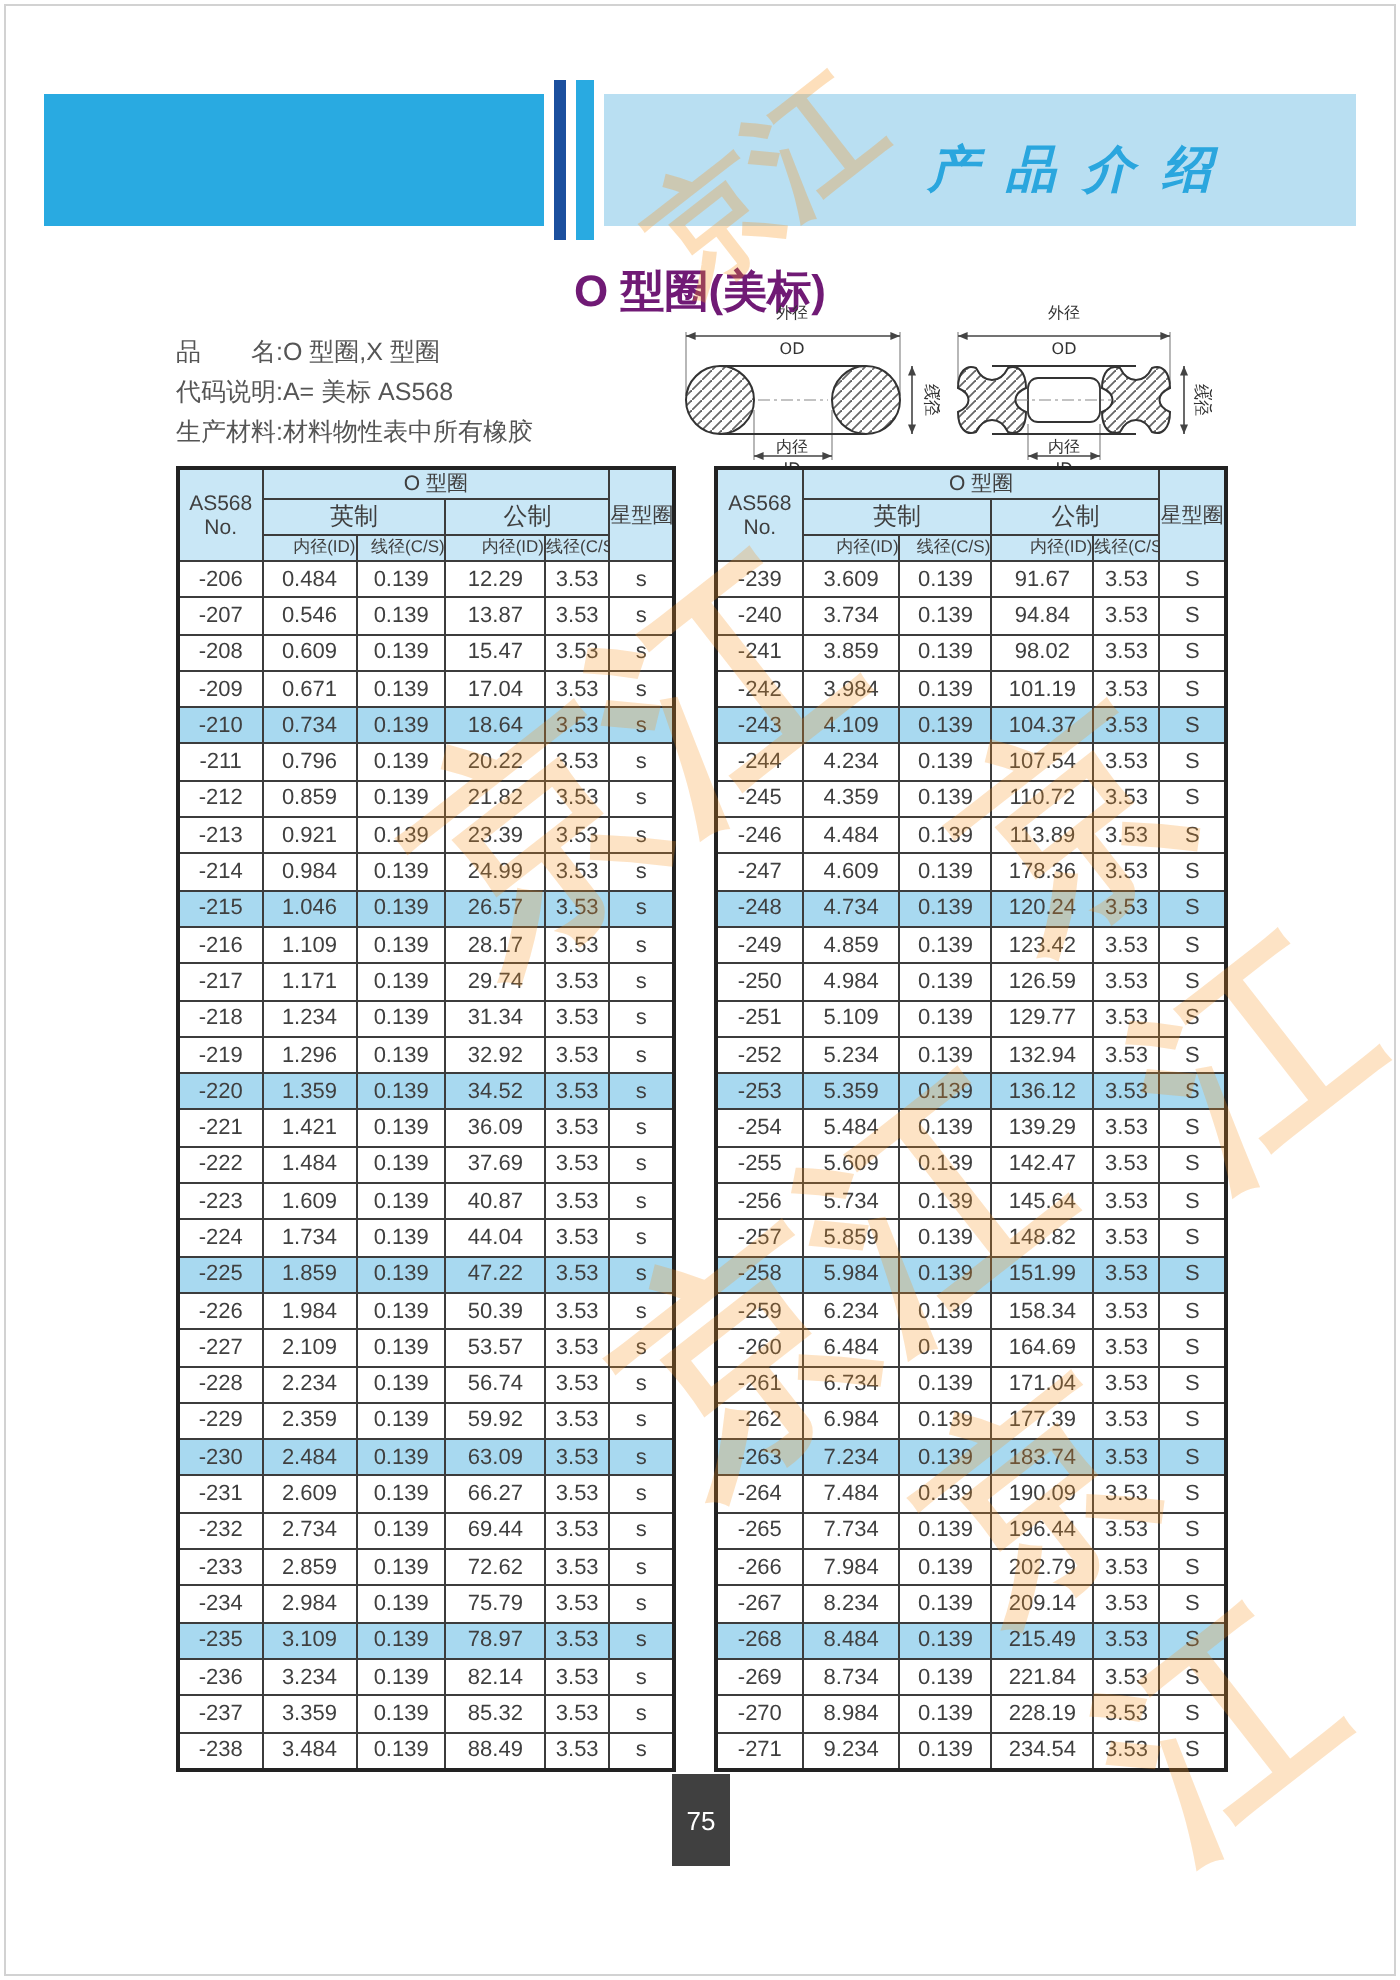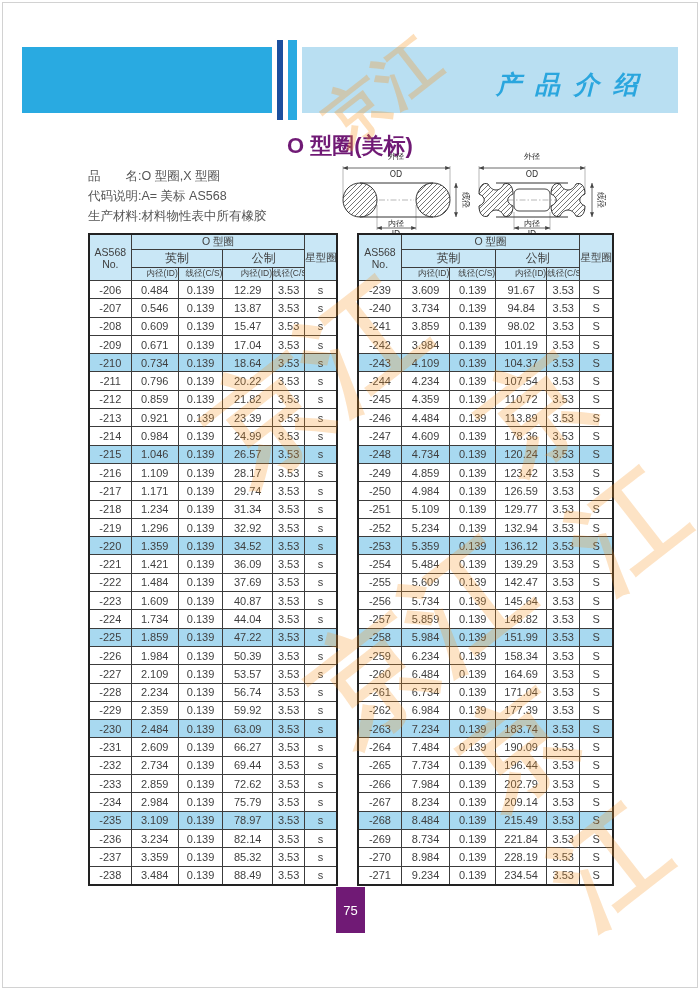--- a/index.html
+++ b/index.html
@@ -8,21 +8,21 @@
   .page-border{position:absolute;left:2px;top:2px;right:2px;bottom:2px;border:1px solid #d2d2d2;pointer-events:none;}
 
   
   .hdr-left{position:absolute;left:22px;top:47px;width:250px;height:66px;background:#29aae1;}
   .hdr-stripe1{position:absolute;left:277px;top:40px;width:6px;height:80px;background:#1b4f9e;}
   .hdr-stripe2{position:absolute;left:288px;top:40px;width:9px;height:80px;background:#29aae1;}
   .hdr-right{position:absolute;left:302px;top:47px;width:376px;height:66px;background:#b9dff2;}
   .company{position:absolute;left:72px;top:67px;width:330px;z-index:3;
            font-family:"Liberation Serif","DejaVu Serif",serif;font-style:italic;font-weight:bold;
            font-size:21px;letter-spacing:2px;color:#1a2b52;}
-  .section{position:absolute;left:496px;top:68px;z-index:3;
+  .section{position:absolute;left:464px;top:68px;z-index:3;
            font-family:"Liberation Serif","DejaVu Serif",serif;font-style:italic;font-weight:bold;
            font-size:25px;letter-spacing:14px;color:#2aa6de;}
 
   
   .doc-title{position:absolute;left:0;top:131px;width:700px;text-align:center;
              font-size:22px;font-weight:bold;color:#701a75;}
   .info{position:absolute;left:88px;top:166px;font-size:12.5px;line-height:20px;color:#555;}
 
   
   .diag1{position:absolute;left:336px;top:150px;}
@@ -39,21 +39,21 @@
   .tbl thead th{background:#c9e7f6;font-weight:normal;}
   .tbl .h1{height:13px;font-size:10.5px;margin-left:35px;}
   .tbl .h2{height:12px;font-size:12px;}
   .tbl .h3{height:12px;font-size:8.5px;text-align:right;}
   .tbl .no-h div{font-size:10.5px;line-height:12px;}
   .tbl td{height:17.3px;}
   .tbl tr.hl td{background:#a8d9f0;}
   .c-no{width:17%;} .c-d1{width:19%;} .c-d2{width:18%;} .c-d3{width:20%;} .c-d4{width:13%;} .c-st{width:13%;}
 
   
-  .pagenum{position:absolute;left:336px;top:887px;width:29px;height:46px;background:#701a75;
+  .pagenum{position:absolute;left:336px;top:887px;width:29px;height:46px;background:#404040;
            color:#fff;font-size:13px;display:flex;justify-content:center;align-items:center;}
 
   
   .wm{position:absolute;z-index:2;color:rgba(247,148,29,0.26);font-weight:bold;
       transform:rotate(-38deg);pointer-events:none;font-family:"Liberation Serif",serif;}
   .wm1{left:196px;top:300px;font-size:120px;}
   .wm2{left:520px;top:300px;font-size:110px;}
   .wm3{left:300px;top:560px;font-size:120px;}
   .wm4{left:500px;top:630px;font-size:110px;}
   .wm5{left:318px;top:48px;font-size:64px;color:rgba(247,148,29,0.30);}

